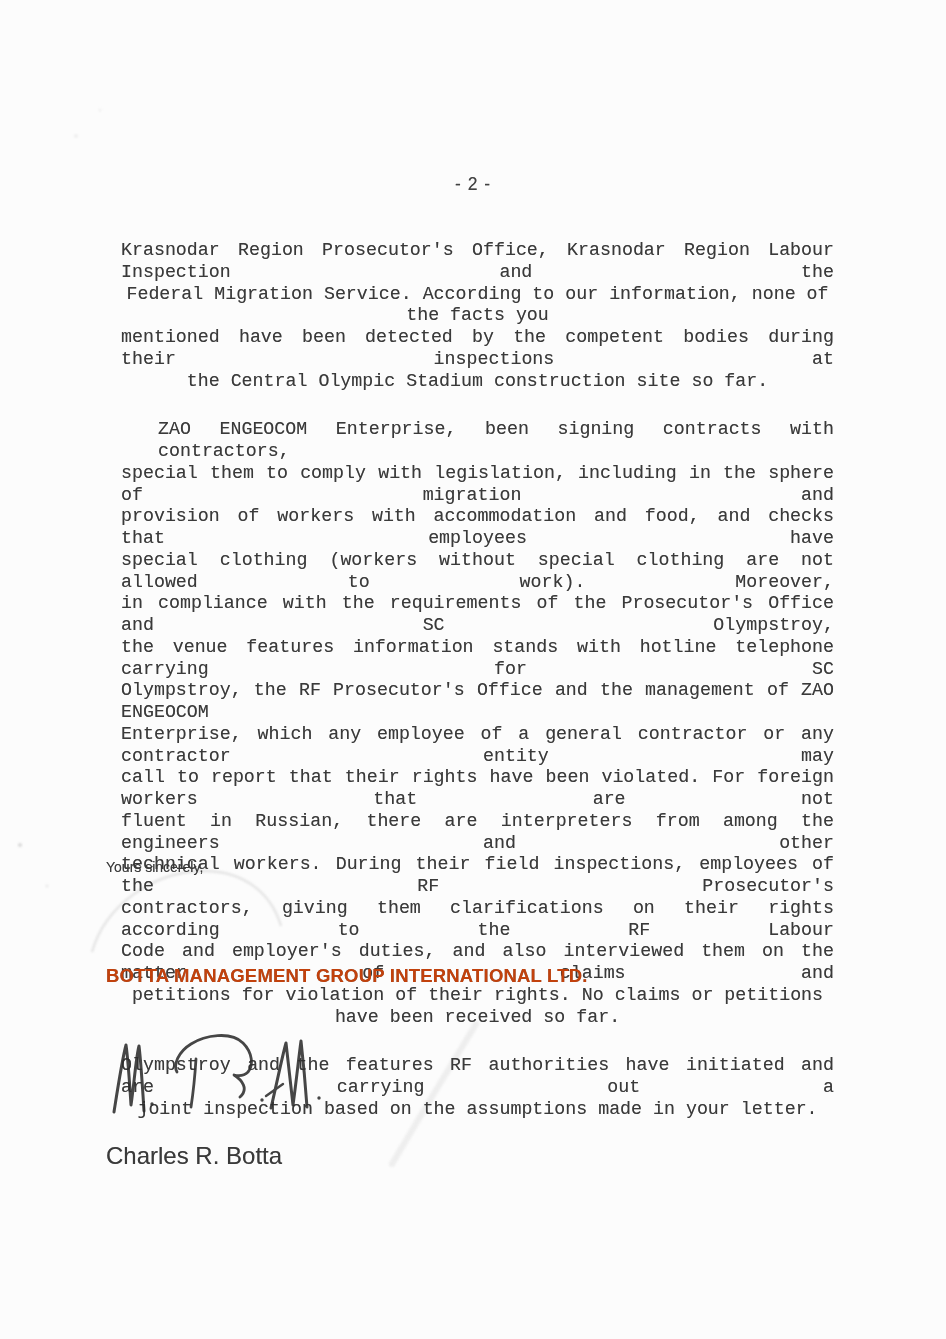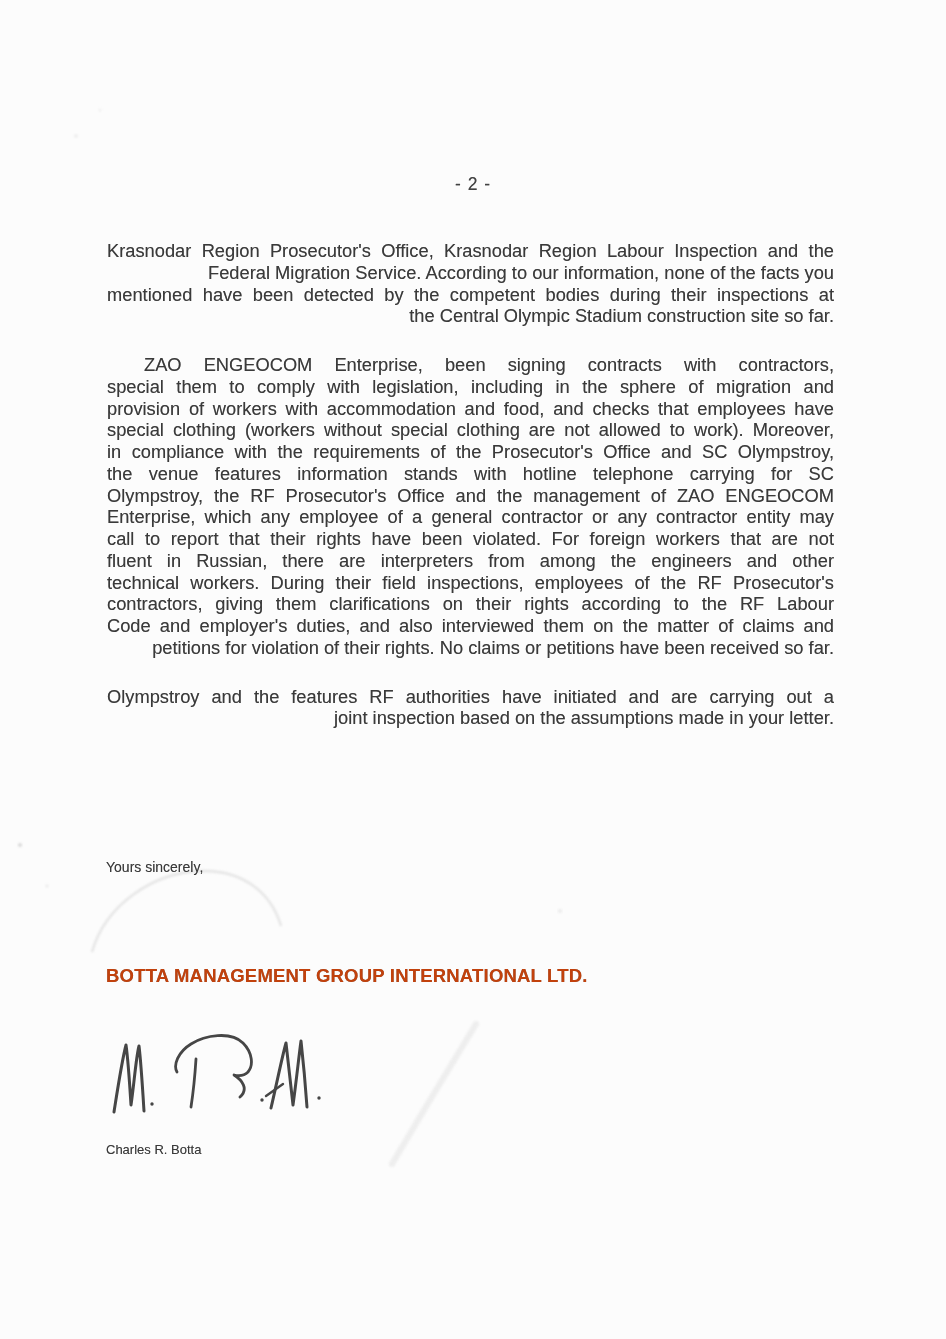--- a/index.html
+++ b/index.html
@@ -20,42 +20,42 @@
     position:absolute;top:174px;left:0;width:946px;
     text-align:center;font-size:17.5px;color:#424242;
     letter-spacing:1px;
     text-shadow:0 0 .5px rgba(70,70,70,.55);
   }
   .body-block{
     position:absolute;left:106px;top:240px;width:728px;
     font-size:18.3px;line-height:21.75px;
     text-shadow:0 0 .5px rgba(70,70,70,.5);
   }
-  .para{margin:0 0 27px 1px;}
+  .para{margin:0 0 27px 15px;font-family:Liberation Mono, monospace;}
   .para:last-child{margin-bottom:0;}
-  .line{text-align:right;white-space:normal;}
+  .line{text-align:center;white-space:normal;}
   .line.fit{text-align:justify;text-align-last:justify;-moz-text-align-last:justify;text-justify:inter-word;}
   .line.indent{padding-left:37px;}
 
   .closing{
     position:absolute;left:106px;top:859px;
     font-size:14px;text-shadow:0 0 .5px rgba(70,70,70,.5);
   }
   .company{
     position:absolute;left:106px;top:965px;
     font-size:18.5px;font-weight:bold;color:#c2410c;
     letter-spacing:.2px;
     text-shadow:0 0 .6px rgba(50,50,50,.6);
   }
   .signature{
     position:absolute;left:90px;top:1015px;width:250px;height:115px;
   }
   .signatory{
     position:absolute;left:106px;top:1142px;
-    font-size:13px;text-shadow:0 0 .5px rgba(70,70,70,.5);
+    font-size:24px;text-shadow:0 0 .5px rgba(70,70,70,.5);
   }
 </style>
 </head>
 <body>
 
 <div class="sheet">
 
   <svg class="artifacts" viewBox="0 0 946 1339" xmlns="http://www.w3.org/2000/svg">
     <path d="M92,952 C105,906 152,872 202,871 C242,870 271,892 281,926" fill="none" stroke="#dcdcdc" stroke-width="2.4" opacity="0.75"></path>
     <path d="M476,1024 L430,1100 L392,1164" fill="none" stroke="#ececec" stroke-width="6" stroke-linecap="round" opacity="0.9"></path>

